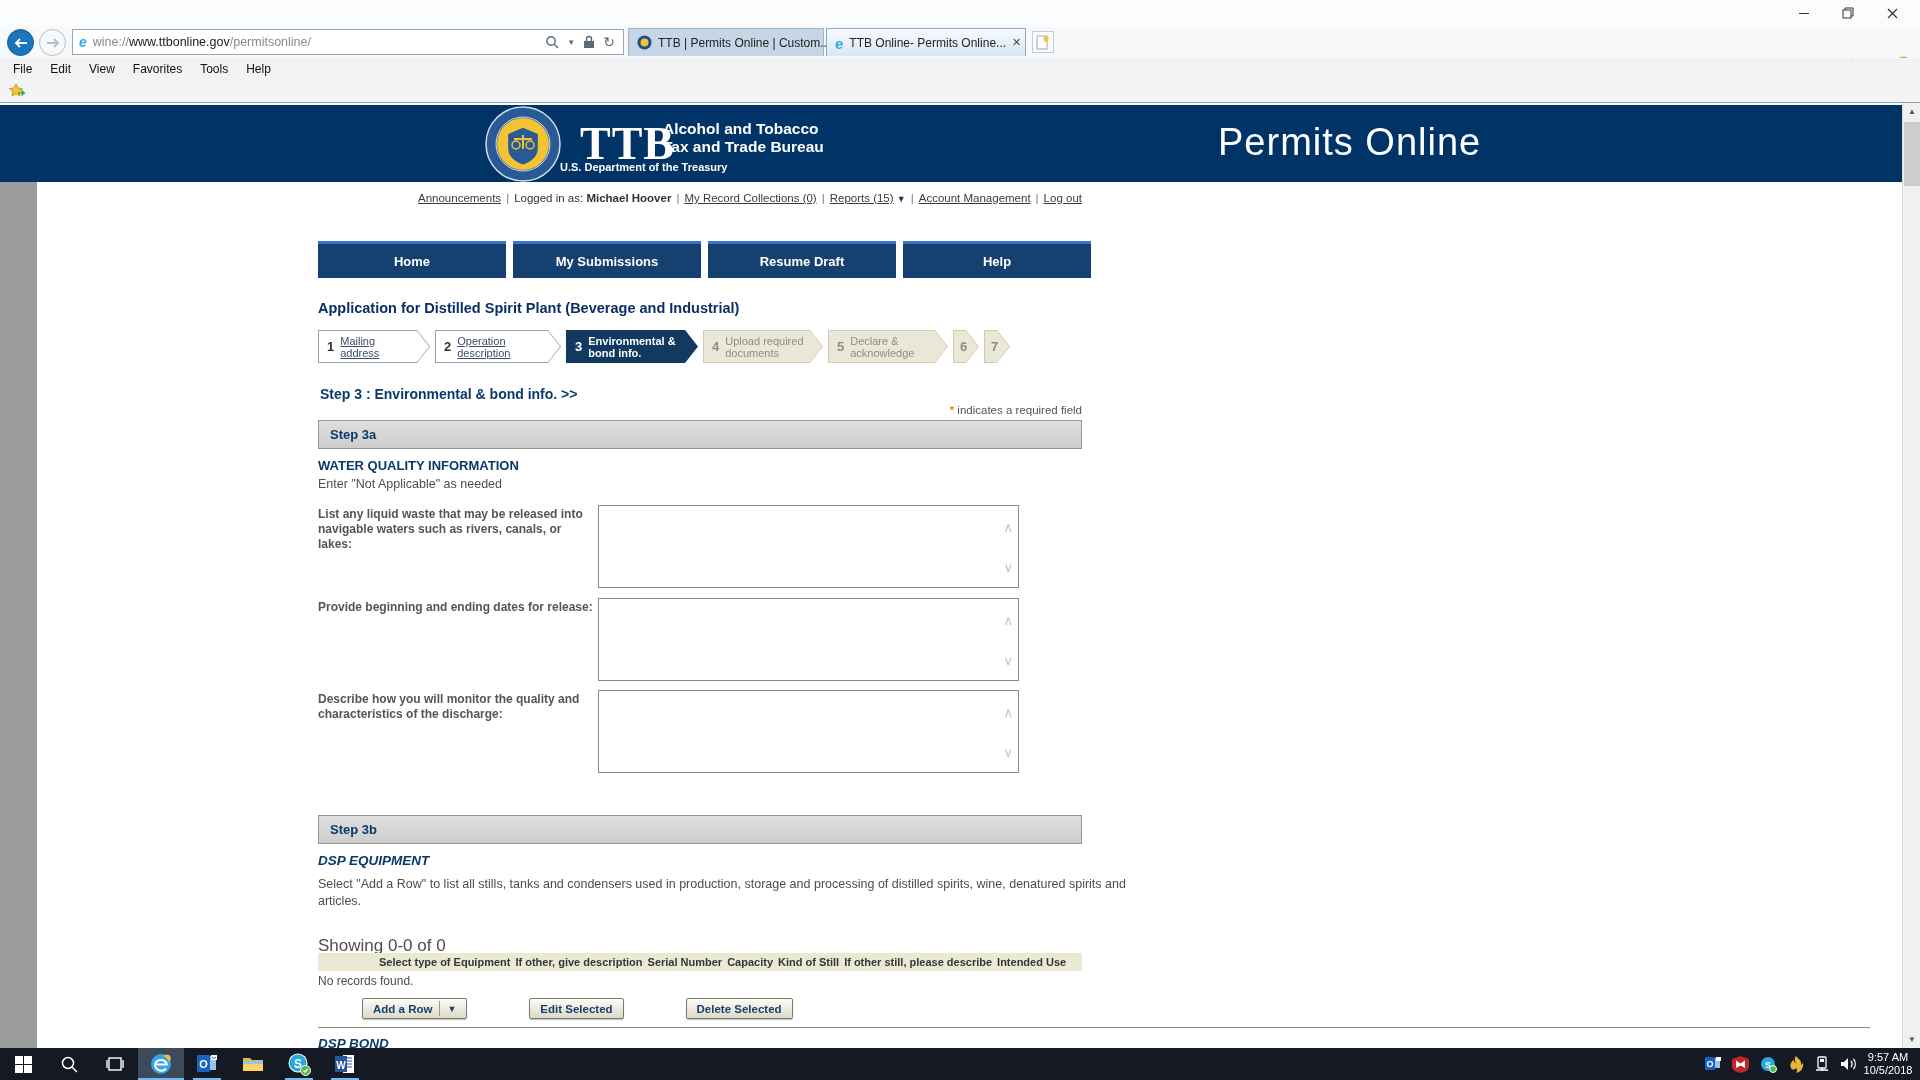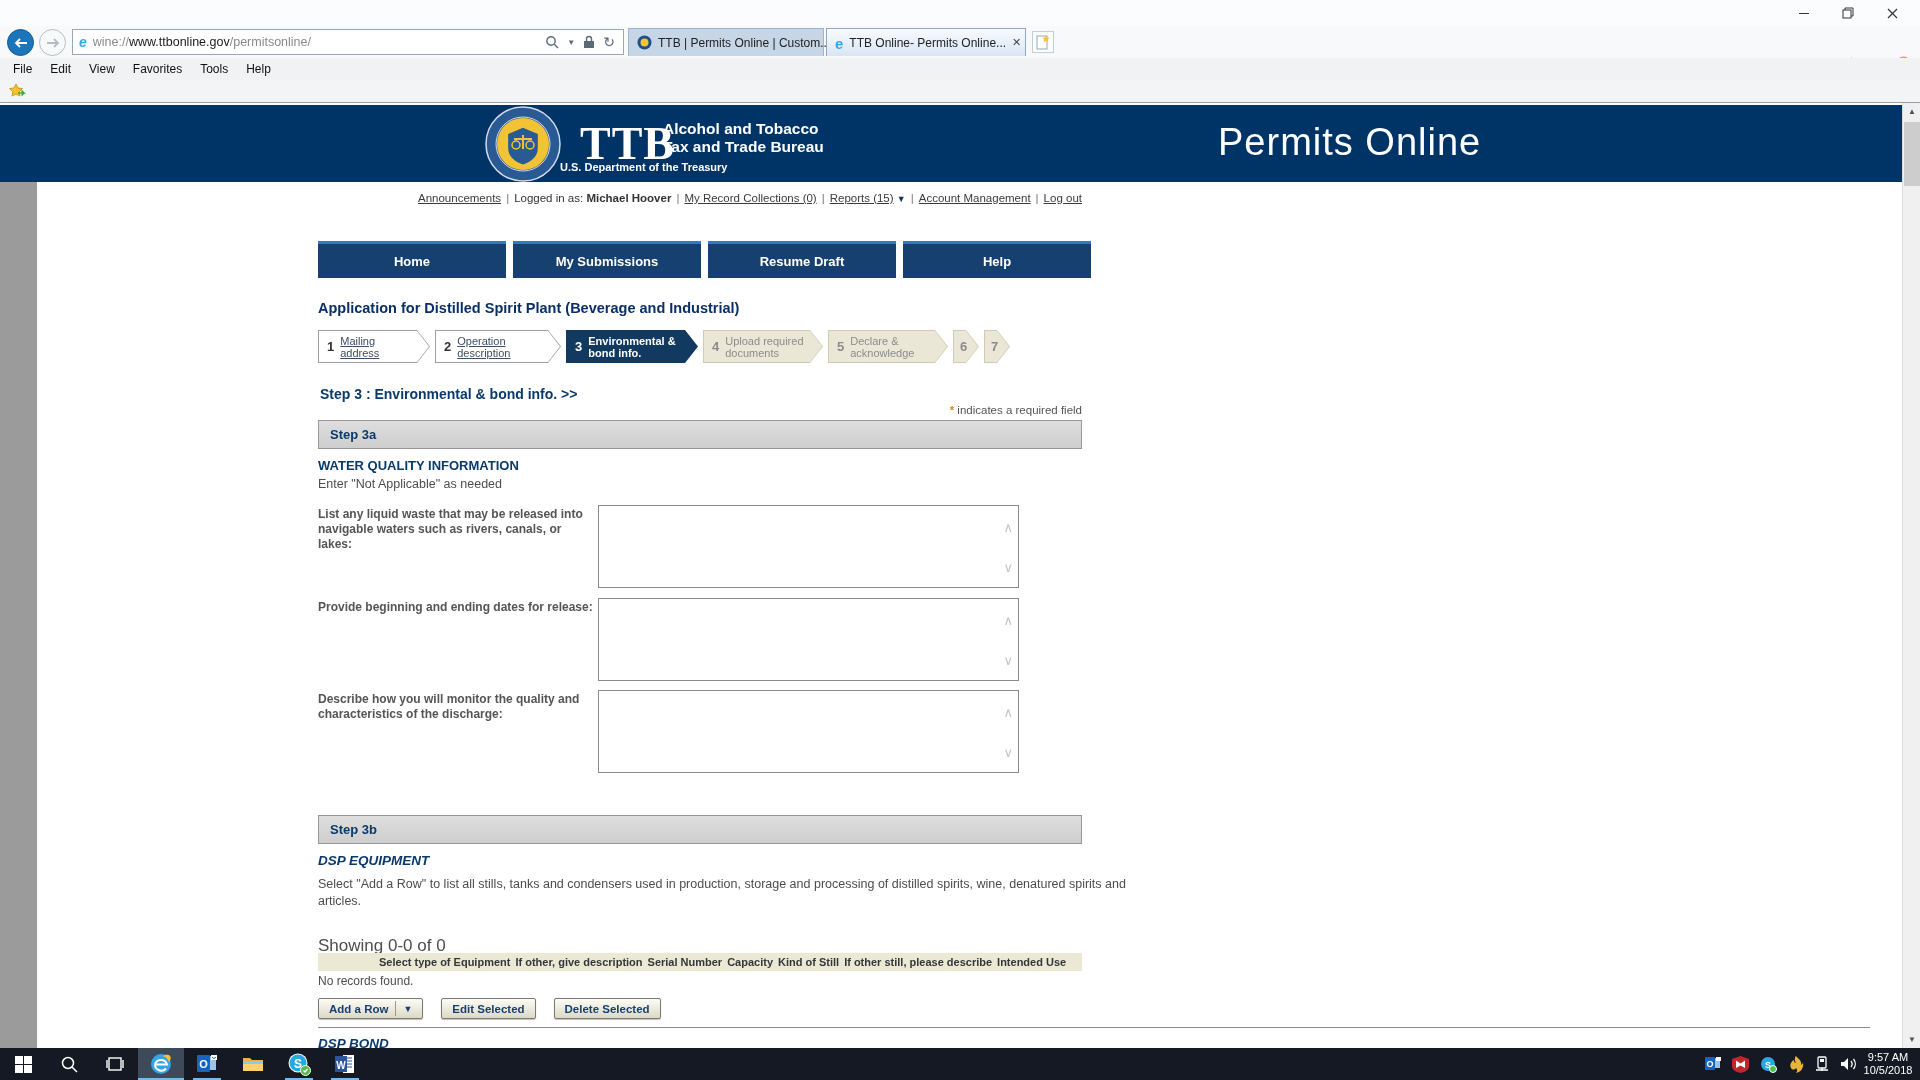--- a/index.html
+++ b/index.html
@@ -81,21 +81,21 @@
   .fieldlabel { position:absolute; left:318px; width:276px; font-size:12px; font-weight:bold; color:#555; line-height:15px; }
   .tawrap { position:absolute; left:598px; width:421px; height:83px; }
   .tawrap textarea { width:100%; height:100%; border:1px solid #8a8a8a; resize:none; overflow:hidden; background:#fff; }
   .ta-up,.ta-dn { position:absolute; right:6px; color:#c4c4c4; font-size:13px; line-height:13px; }
   .ta-up { top:16px; } .ta-dn { bottom:14px; }
 
   .eqhead { position:absolute; left:318px; top:850px; width:764px; height:18px; background:#ebe8d3; display:flex; align-items:center; gap:5px; font-size:11px; font-weight:bold; color:#33373b; }
   .eqcol { white-space:nowrap; }
 
   .btnrow { position:absolute; left:318px; top:895px; display:flex; gap:18px; }
-  .formbtn { height:21px; background:linear-gradient(#fdfcf6,#dcd9c6); border:1px solid #7a7a72; border-radius:2px; color:#16406f; font-weight:bold; font-size:11.5px; display:flex; align-items:center; padding:6px 10px; box-shadow:0 1px 1px rgba(0,0,0,.25); }
+  .formbtn { height:21px; background:linear-gradient(#fdfcf6,#dcd9c6); border:1px solid #7a7a72; border-radius:2px; color:#16406f; font-weight:bold; font-size:11.5px; display:flex; align-items:center; padding:6px 10px; box-shadow:0 1px 1px rgba(0,0,0,.25);margin-left:44px; }
   .addarrowsep { width:1px; height:15px; background:#9a9a8a; margin:0 7px; }
   .addcaret { font-size:9px; color:#16406f; }
 
   .hrule { position:absolute; left:318px; top:924px; width:1552px; border-top:1px solid #8a8a8a; }
   .bondhead { position:absolute; left:318px; top:933px; font-size:13.5px; font-weight:bold; font-style:italic; color:#0a3a6b; }
 
   
   .vscroll { position:absolute; right:0; top:103px; width:18px; height:945px; background:#f0f0f0; border-left:1px solid #dcdcdc; }
   .vs-arrow { position:absolute; left:0; width:18px; height:17px; display:flex; align-items:center; justify-content:center; font-size:8px; color:#505050; }
   .vs-up { top:0; } .vs-dn { bottom:0; }

